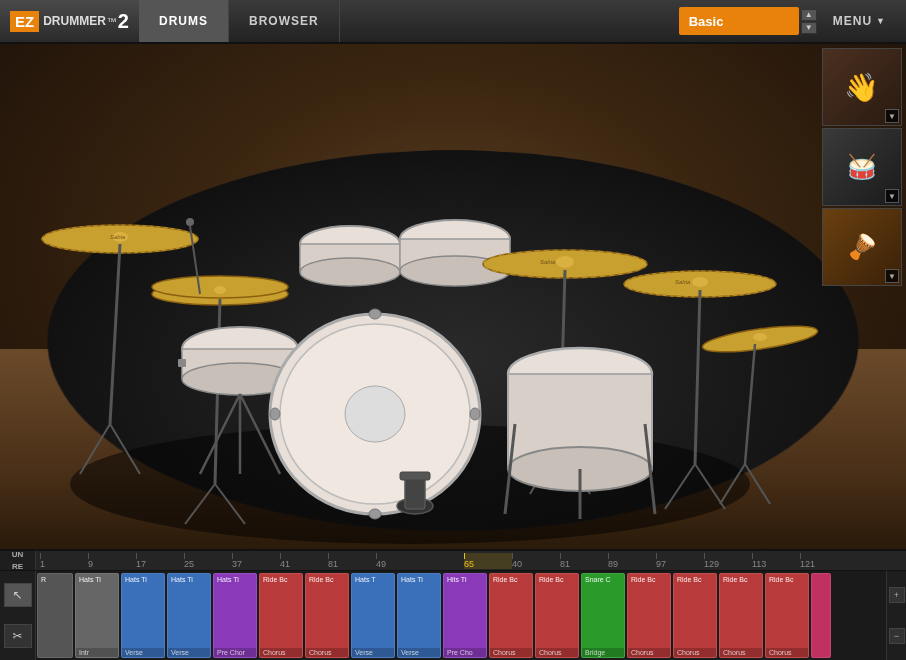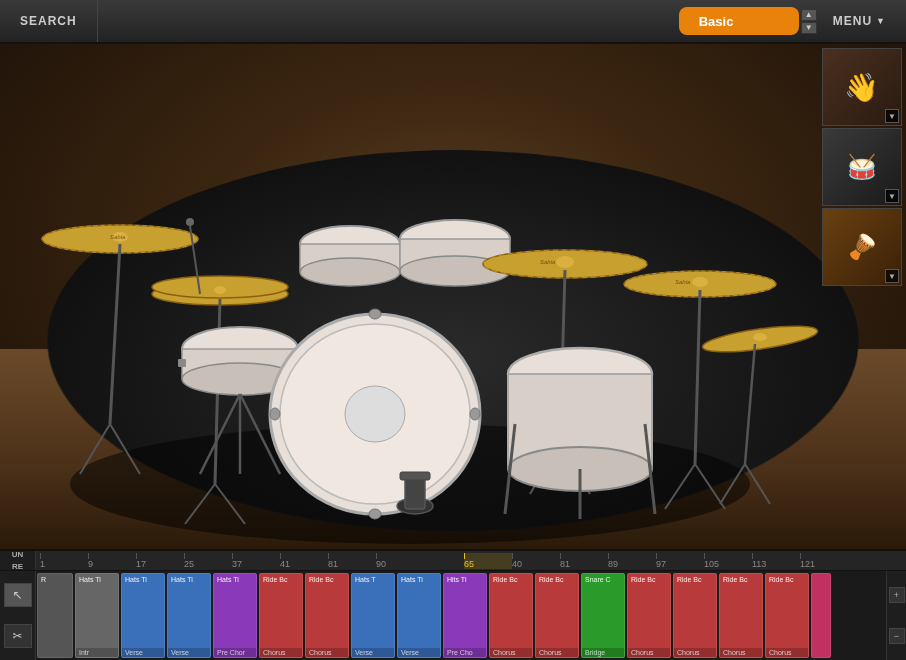--- a/index.html
+++ b/index.html
@@ -168,26 +168,33 @@
 
     
     .drum-kit-container {
       position: absolute; top: 0; left: 0; width: 820px; height: 505px;
     }
   </style>
 </head>
 <body>
 
 <div id="top-nav">
-
-  <div class="nav-tab">SEARCH</div>
+  <div id="logo-area">
+    <span id="logo-ez" style="background:#e8820a;padding:2px 5px;font-size:15px;font-weight:900;color:#fff;">EZ</span>
+    <span id="logo-drummer" style="color:#ddd;font-size:12px;font-weight:bold;margin-left:4px;">DRUMMER</span>
+    <span style="color:#ddd;font-size:10px;margin-left:1px;">™</span>
+    <span style="color:#fff;font-size:20px;font-weight:900;margin-left:1px;">2</span>
+  </div>
+
+  <div class="nav-tab active">DRUMS</div>
+  <div class="nav-tab">BROWSER</div>
 
   <div id="preset-area">
     <div style="position:relative;display:flex;align-items:center;">
-      <select id="preset-dropdown" style="background:#e8820a;border:none;color:#fff;font-size:13px;font-weight:bold;padding:4px 20px;cursor:pointer;outline:none;height:28px;min-width:120px;border-radius:8px;">
+      <select id="preset-dropdown" style="background:#e8820a;border:none;color:#fff;font-size:13px;font-weight:bold;padding:4px 10px;cursor:pointer;outline:none;height:28px;min-width:120px;border-radius:2px;">
         <option>Basic</option>
         <option>Rock</option>
         <option>Jazz</option>
         <option>Metal</option>
       </select>
       <div id="preset-arrows" style="display:flex;flex-direction:column;gap:1px;margin-left:2px;">
         <div class="preset-arrow">▲</div>
         <div class="preset-arrow">▼</div>
       </div>
     </div>
@@ -338,21 +345,21 @@
       <div class="ruler-mark">
           <div class="ruler-line"></div>
           <span>41</span>
         </div>
       <div class="ruler-mark">
           <div class="ruler-line"></div>
           <span>81</span>
         </div>
       <div class="ruler-mark">
           <div class="ruler-line"></div>
-          <span>90</span>
+          <span>49</span>
         </div>
       <div class="ruler-mark" style="background:rgba(255,200,0,0.15);margin-left:40px;">
           <div class="ruler-line" style="background:#e8c020;"></div>
           <span style="color:#e8c020;">65</span>
         </div>
       <div class="ruler-mark">
           <div class="ruler-line"></div>
           <span>40</span>
         </div>
       <div class="ruler-mark">
@@ -362,21 +369,21 @@
       <div class="ruler-mark">
           <div class="ruler-line"></div>
           <span>89</span>
         </div>
       <div class="ruler-mark">
           <div class="ruler-line"></div>
           <span>97</span>
         </div>
       <div class="ruler-mark">
           <div class="ruler-line"></div>
-          <span>105</span>
+          <span>129</span>
         </div>
       <div class="ruler-mark">
           <div class="ruler-line"></div>
           <span>113</span>
         </div>
       <div class="ruler-mark">
           <div class="ruler-line"></div>
           <span>121</span>
         </div>
     </div>

